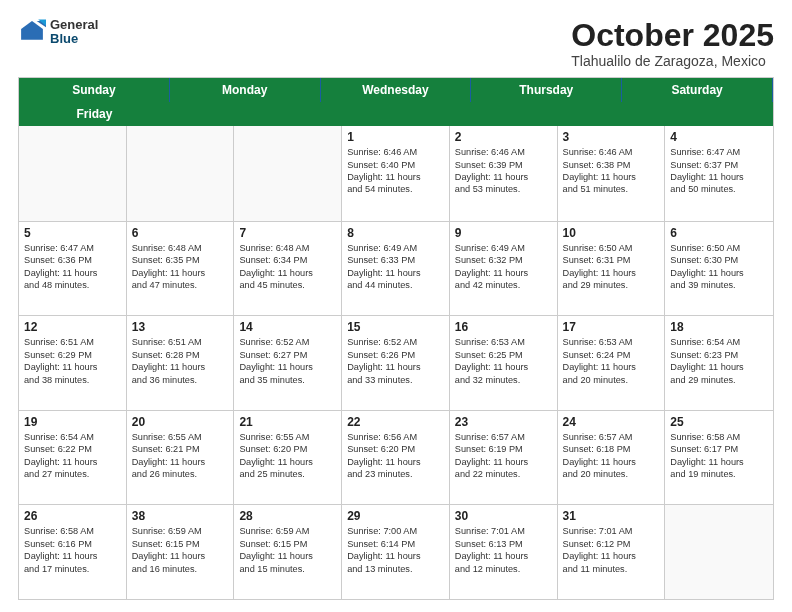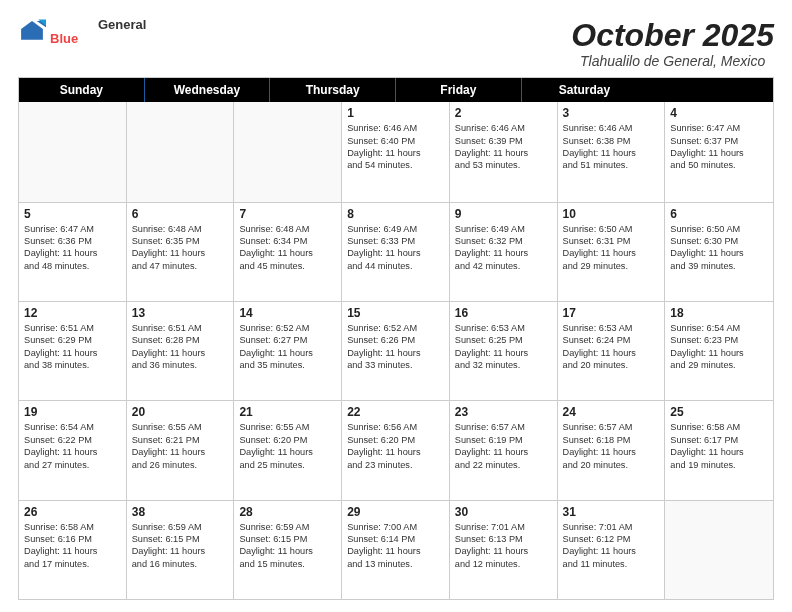--- a/index.html
+++ b/index.html
@@ -28,50 +28,49 @@
       align-items: center;
       gap: 4px;
     }
     .logo-text {
       display: flex;
       flex-direction: column;
       font-size: 13px;
       font-weight: bold;
       line-height: 1.1;
     }
-    .logo-general { color: #333; margin-left: 48px; }
-    .logo-blue { color: #ef4444; }
+    .logo-general { color: #333; }
+    .logo-blue { color: #0c4a6e; }
     .logo-icon {
       width: 28px;
       height: 28px;
     }
     .title-block {
-      text-align: center;
-      font-style: italic;
+      text-align: left;
     }
     .month-title {
       font-size: 32px;
       font-weight: bold;
       color: #222;
       line-height: 1.1;
     }
     .location {
       font-size: 14px;
       color: #444;
     }
     .calendar {
       flex: 1;
       display: flex;
       flex-direction: column;
       border: 1px solid #ccc;
     }
     .cal-header {
       display: grid;
-      grid-template-columns: repeat(6, 1fr);
-      background: #000000;
+      grid-template-columns: repeat(5, 1fr);
+      background: #15803d;
     }
     .cal-header-cell {
       color: #fff;
       font-size: 12px;
       font-weight: bold;
       padding: 5px 4px;
       text-align: center;
       border-right: 1px solid #1a5da0;
     }
     .cal-header-cell:last-child { border-right: none; }
@@ -119,31 +118,32 @@
         <polygon points="24,4 36,12 36,4" fill="#2a6db5"></polygon>
         <polygon points="26,2 36,10 36,2" fill="#1a9ad7"></polygon>
       </svg>
       <div class="logo-text">
         <span class="logo-general">General</span>
         <span class="logo-blue">Blue</span>
       </div>
     </div>
     <div class="title-block">
       <div class="month-title">October 2025</div>
-      <div class="location">Tlahualilo de General, Mexico</div>
+      <div class="location">Tlahualilo de Zaragoza, Mexico</div>
     </div>
   </div>
 
   <div class="calendar">
     <div class="cal-header" id="cal-header">
         <div class="cal-header-cell">Sunday</div>
+        <div class="cal-header-cell">Monday</div>
         <div class="cal-header-cell">Wednesday</div>
         <div class="cal-header-cell">Thursday</div>
+        <div class="cal-header-cell">Saturday</div>
         <div class="cal-header-cell">Friday</div>
-        <div class="cal-header-cell">Saturday</div>
       </div>
     <div class="cal-body" id="cal-body">
         <div class="cal-row">
           <div class="cal-cell empty"></div>
           <div class="cal-cell empty"></div>
           <div class="cal-cell empty"></div>
           <div class="cal-cell">
             <div class="day-num">1</div>
             <div class="cell-line">Sunrise: 6:46 AM</div>
             <div class="cell-line">Sunset: 6:40 PM</div>

